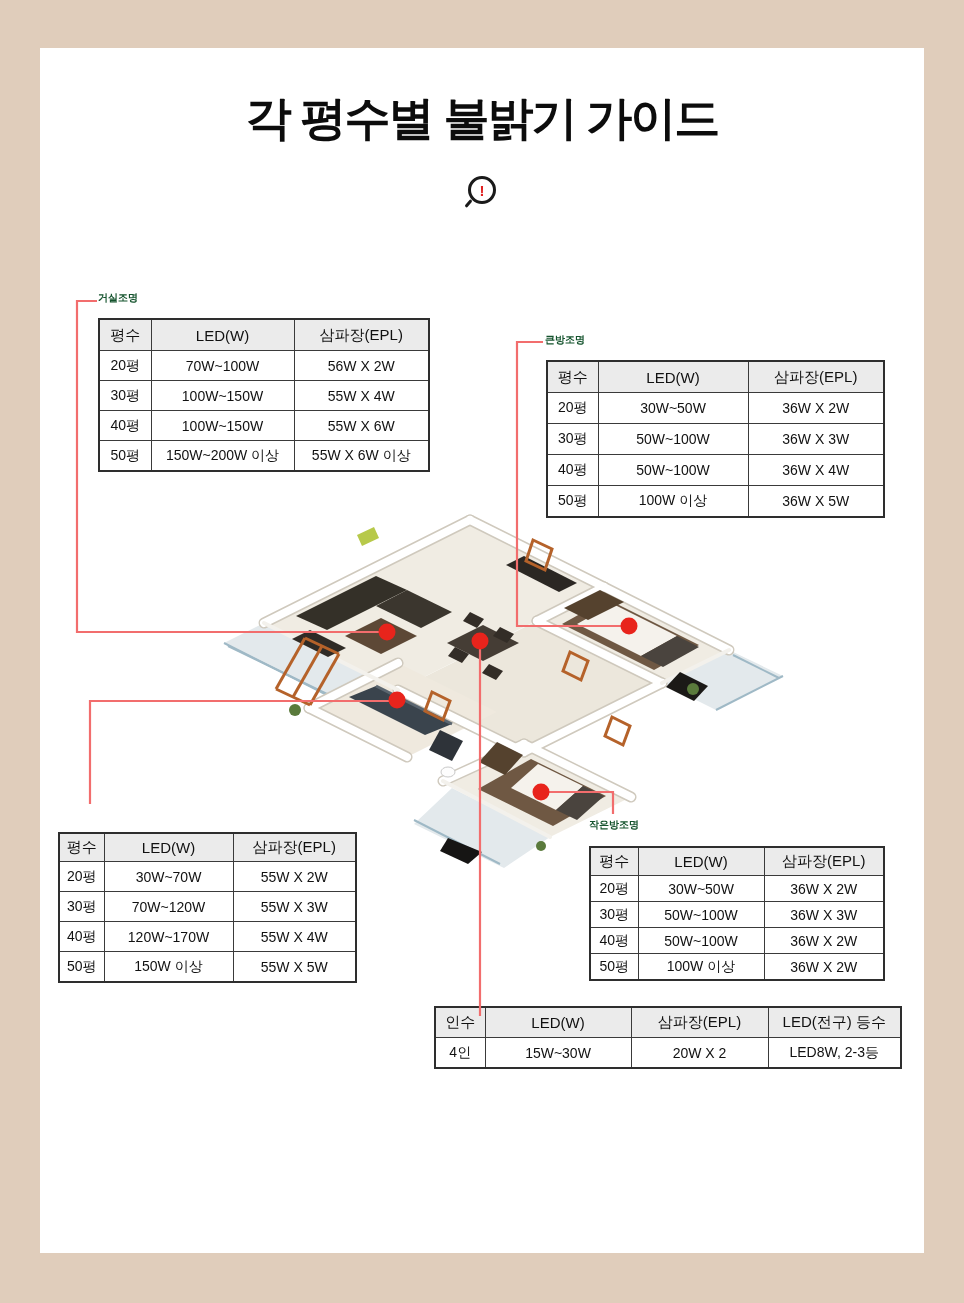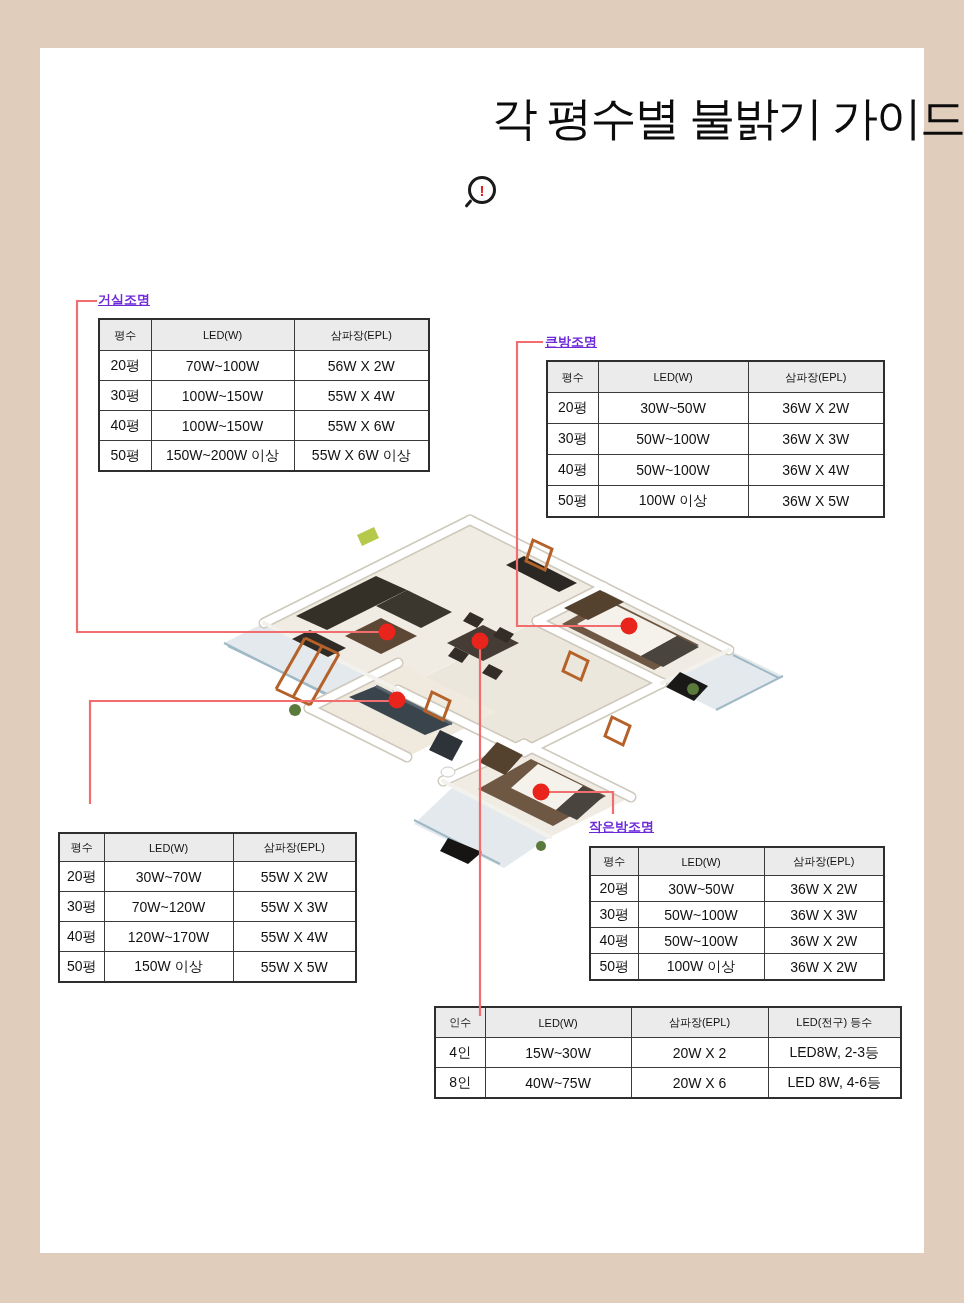--- a/index.html
+++ b/index.html
@@ -1,39 +1,39 @@
 <!DOCTYPE html>
 <html><head>
 <meta charset="utf-8">
 <style>
   html,body{margin:0;padding:0;width:964px;height:1303px;overflow:hidden;}
   body{background:#e0cdbb;font-family:"Liberation Sans","DejaVu Sans",sans-serif;}
   .page{position:relative;width:964px;height:1303px;}
   .content{position:absolute;left:40px;top:48px;width:884px;height:1205px;background:#ffffff;}
-  .title{position:absolute;left:0;right:0;top:88px;margin:0;text-align:right;
-         font-size:46px;font-weight:400;color:#0c0c0c;letter-spacing:-2px;}
+  .title{position:absolute;left:0;right:0;top:88px;margin:0;text-align:center;
+         font-size:46px;font-weight:700;color:#0c0c0c;letter-spacing:-2px;}
   .notice{position:absolute;left:0;right:0;top:176px;display:flex;align-items:center;
           justify-content:center;gap:10px;}
   .mag{position:relative;width:22px;height:22px;border:3px solid #1a1a1a;border-radius:50%;
        display:inline-flex;align-items:center;justify-content:center;flex:0 0 auto;}
   .mag .bang{color:#e01f1f;font-weight:900;font-size:15px;line-height:1;}
   .mag .handle{position:absolute;width:3px;height:9px;background:#1a1a1a;left:-4px;bottom:-7px;
        transform:rotate(40deg);border-radius:2px;}
   .notice-text{font-size:15px;color:#2b2b2b;}
-  .callout-label{position:absolute;font-size:13px;font-weight:bold;color:#6d28d9;white-space:nowrap;text-decoration:underline;}
+  .callout-label{position:absolute;font-size:10px;font-weight:bold;color:#14532d;white-space:nowrap;}
   .lbl-living{left:98px;top:291px;}
   .lbl-bigroom{left:545px;top:333px;}
   .lbl-kitchen{left:58px;top:806px;margin-top:32px;}
   .lbl-smallroom{left:589px;top:818px;}
   .lbl-dining{left:454px;top:1018px;}
   table.dtable{position:absolute;border-collapse:collapse;table-layout:fixed;background:#fff;
                border:2px solid #2e2e2e;}
   table.dtable th,table.dtable td{border:1.5px solid #3a3a3a;text-align:center;vertical-align:middle;
                padding:0;color:#111;overflow:hidden;white-space:nowrap;}
-  table.dtable th{background:#ebebeb;font-weight:500;font-size:11px;margin-top:40px;}
+  table.dtable th{background:#ebebeb;font-weight:500;font-size:15px;margin-top:40px;}
   table.dtable td{font-size:14px;}
   .t-living{left:98px;top:318px;width:330px;}
   .t-living th{height:30px}.t-living td{height:29px}
   .t-living .c1{width:52px}.t-living .c2{width:143px}.t-living .c3{width:135px}
   .t-bigroom{left:546px;top:360px;width:337px;}
   .t-bigroom th{height:30px}.t-bigroom td{height:30px}
   .t-bigroom .c1{width:51px}.t-bigroom .c2{width:150px}.t-bigroom .c3{width:136px}
   .t-kitchen{left:58px;top:832px;width:297px;}
   .t-kitchen th{height:27px}.t-kitchen td{height:29px}
   .t-kitchen .c1{width:45px}.t-kitchen .c2{width:129px}.t-kitchen .c3{width:123px}
@@ -326,26 +326,20 @@
           <th>LED(전구) 등수</th>
         </tr>
       </thead>
       <tbody>
         <tr>
           <td>4인</td>
           <td>15W~30W</td>
           <td>20W X 2</td>
           <td>LED8W, 2-3등</td>
         </tr>
-        <tr>
-          <td>8인</td>
-          <td>40W~75W</td>
-          <td>20W X 6</td>
-          <td>LED 8W, 4-6등</td>
-        </tr>
       </tbody>
     </table>
 
   <svg class="overlay" width="964" height="1303" viewBox="0 0 964 1303">
     <g fill="none" stroke="#f26d6d" stroke-width="2.2">
       <polyline points="97,301 77,301 77,632 381,632"></polyline>
       <polyline points="543,342 517,342 517,626 622,626"></polyline>
       <polyline points="391,701 90,701 90,804"></polyline>
       <polyline points="548,792 613,792 613,814"></polyline>
       <polyline points="480,648 480,1016"></polyline>

